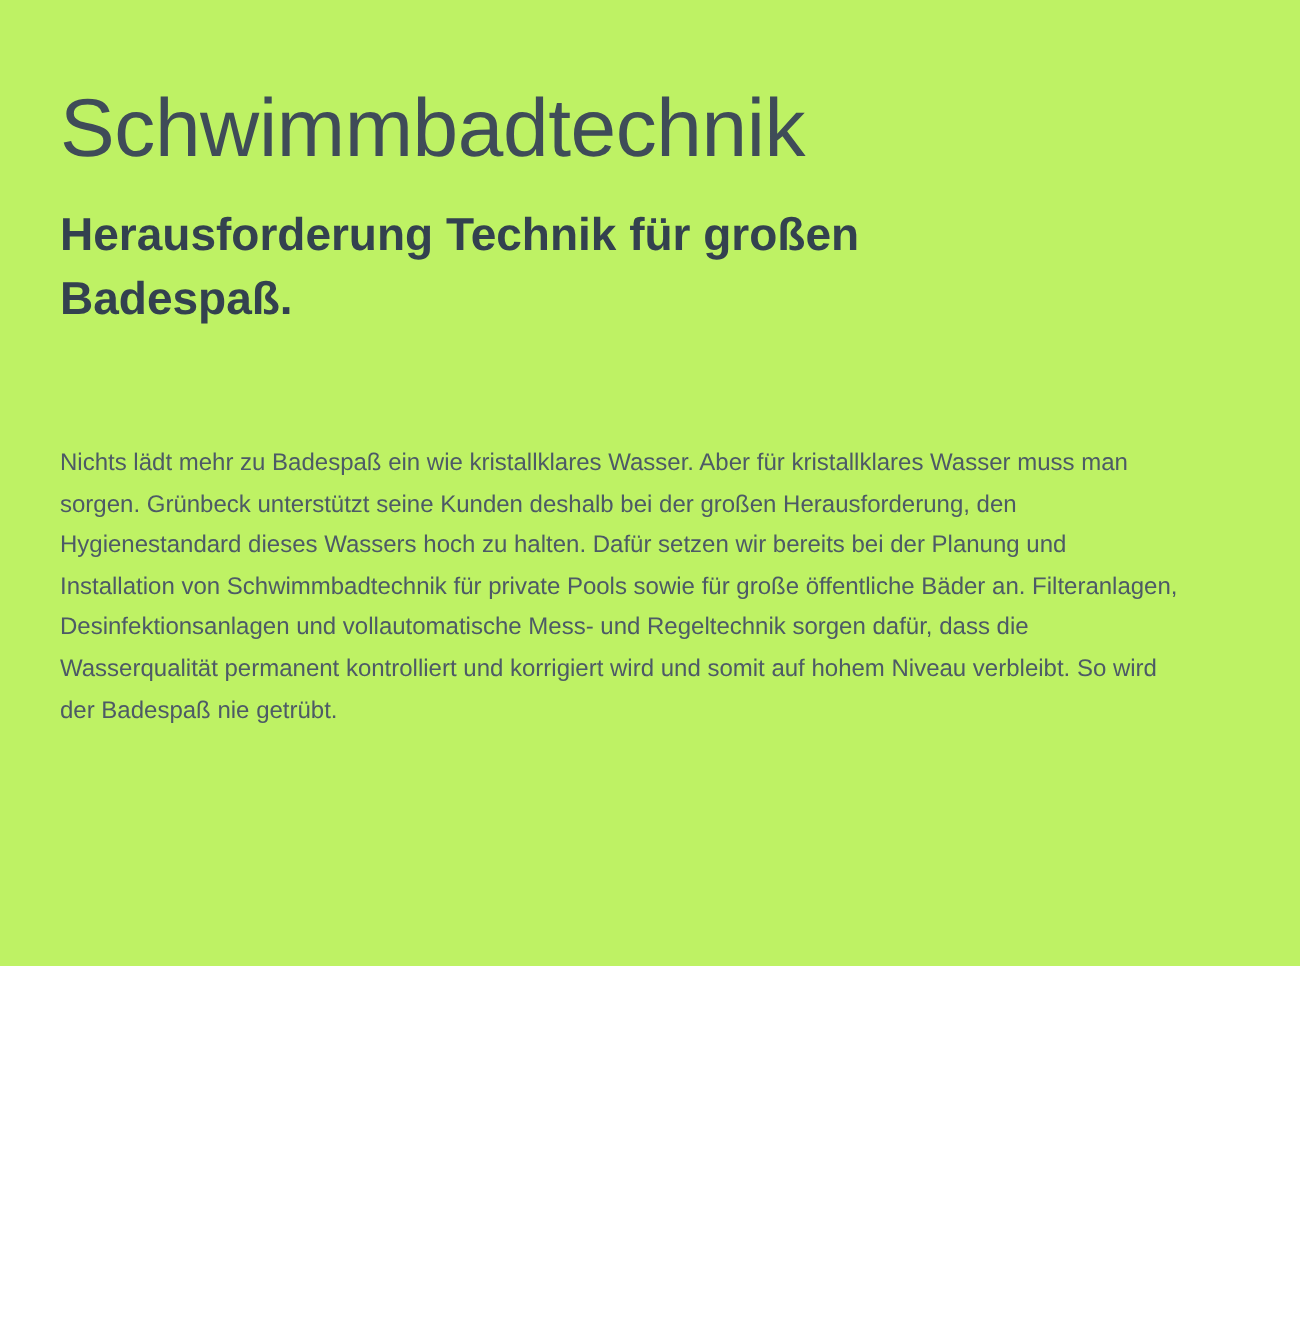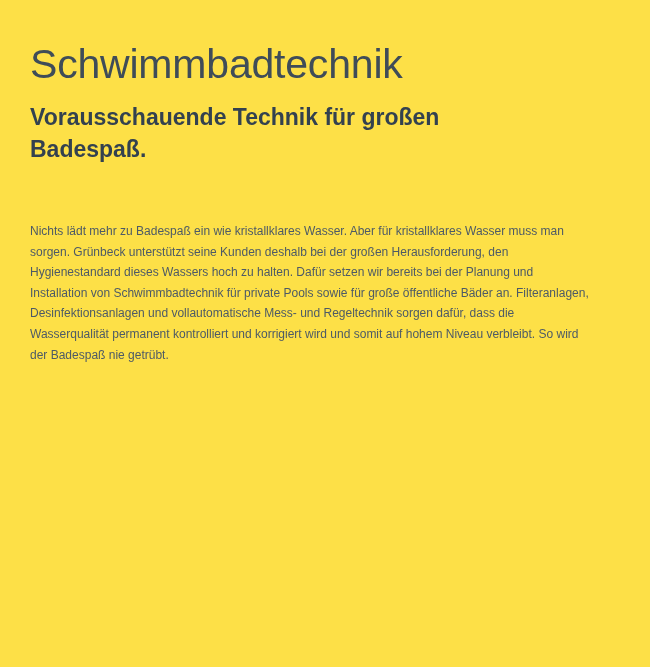--- a/index.html
+++ b/index.html
@@ -10,23 +10,23 @@
   body {
     width: 650px;
     height: 667px;
     background: #ffffff;
     font-family: "Liberation Sans", sans-serif;
     overflow: hidden;
   }
   .page {
     box-sizing: border-box;
     width: 650px;
-    height: 667px;
+    height: 483px;
     padding: 40px 58px 0 30px;
-    background: #fde047;
+    background: #bef264;
   }
   .content {
     width: 562px;
   }
   .headline {
     margin: 0;
     font-size: 41px;
     line-height: 1.18;
     font-weight: 400;
     color: #3f4c58;
@@ -48,16 +48,16 @@
     color: #4d5a66;
     max-width: 562px;
   }
 </style>
 </head>
 <body>
 
 <div class="page">
   <div class="content">
     <h1 class="headline">Schwimmbadtechnik</h1>
-    <h2 class="subheadline">Vorausschauende Technik für großen Badespaß.</h2>
+    <h2 class="subheadline">Herausforderung Technik für großen Badespaß.</h2>
     <p class="bodytext">Nichts lädt mehr zu Badespaß ein wie kristallklares Wasser. Aber für kristallklares Wasser muss man sorgen. Grünbeck unterstützt seine Kunden deshalb bei der großen Herausforderung, den Hygienestandard dieses Wassers hoch zu halten. Dafür setzen wir bereits bei der Planung und Installation von Schwimmbadtechnik für private Pools sowie für große öffentliche Bäder an. Filteranlagen, Desinfektionsanlagen und vollautomatische Mess- und Regeltechnik sorgen dafür, dass die Wasserqualität permanent kontrolliert und korrigiert wird und somit auf hohem Niveau verbleibt. So wird der Badespaß nie getrübt.</p>
   </div>
 </div>
 
 </body></html>

